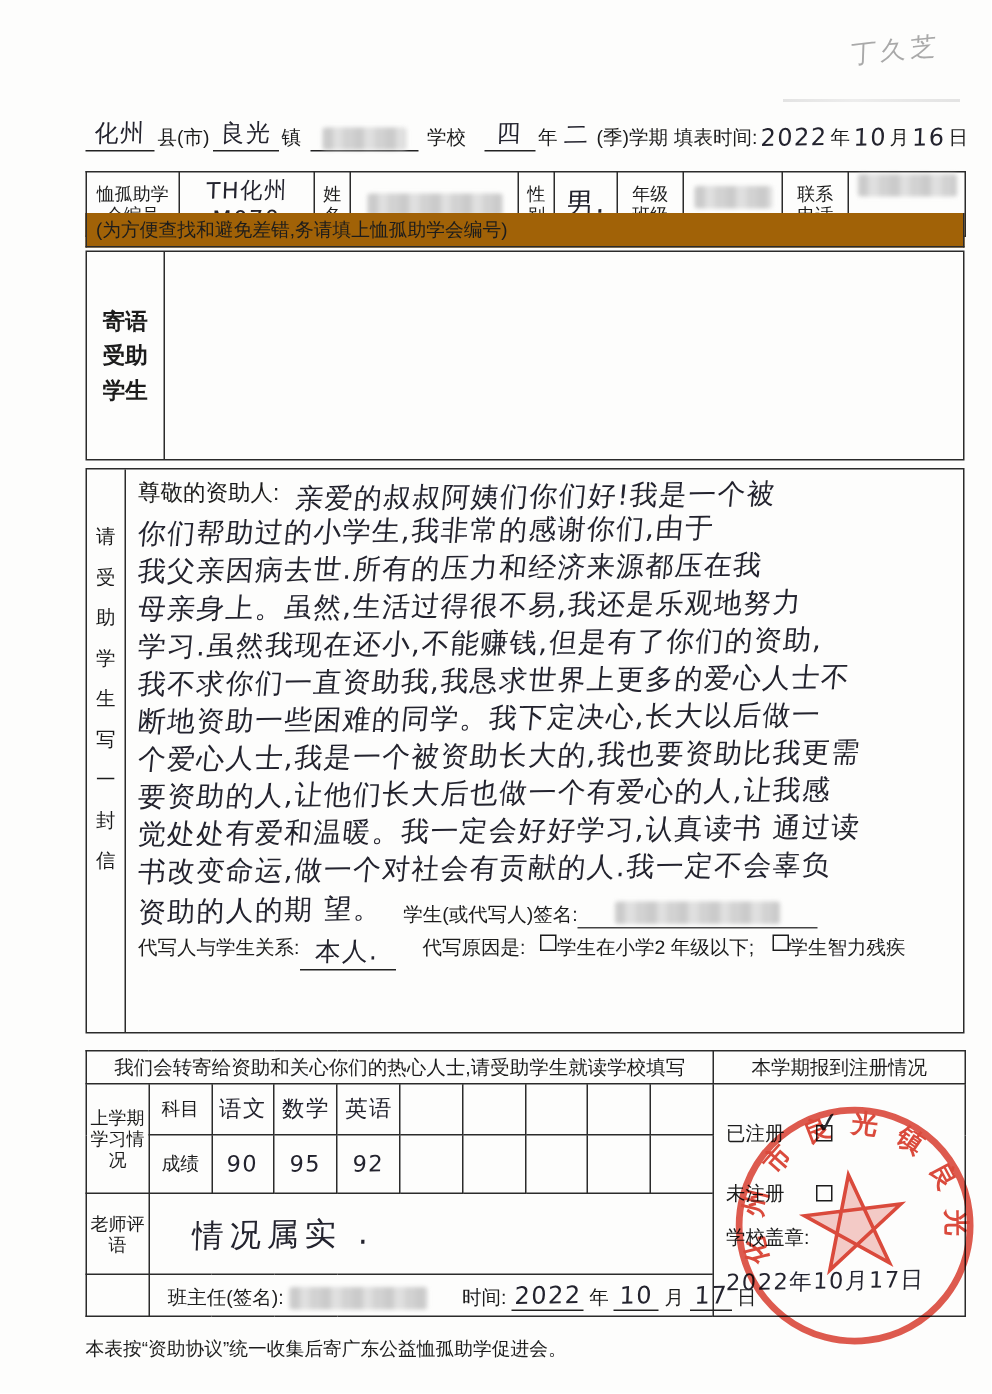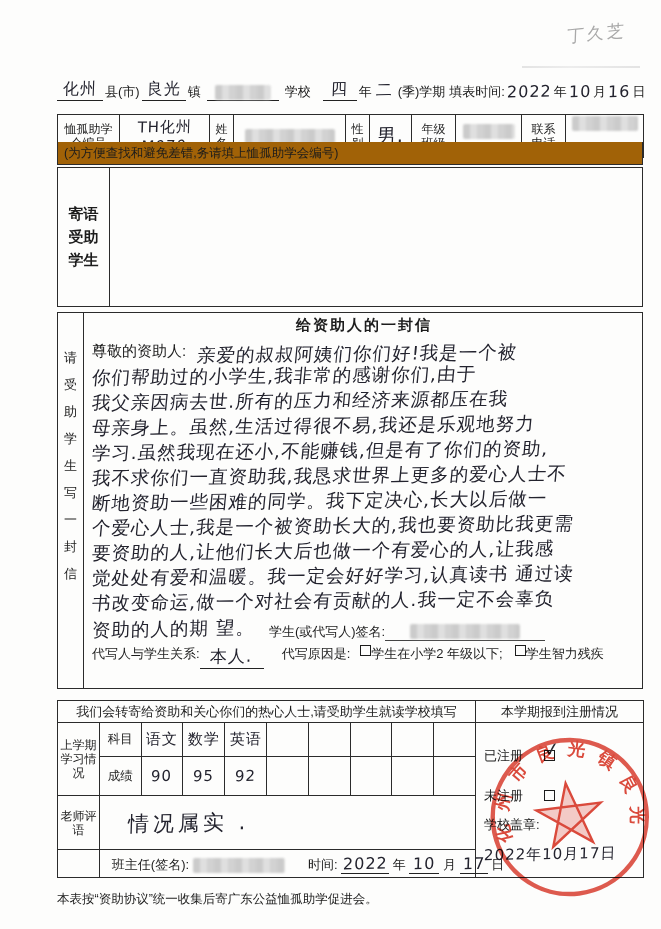--- a/index.html
+++ b/index.html
@@ -186,21 +186,20 @@
         <span>受</span>
       <span>助</span>
         <span>学</span>
       <span>生</span>
         <span>写</span>
       <span>一</span>
         <span>封</span>
       <span>信</span>
     </div>
     <div class="letter-main">
-      <div class="letter-title">给资助人的一封信</div>
       <div class="letter-lines">
         <div class="letter-line">
           <span class="salutation">尊敬的资助人:</span>
           <span class="hw">亲爱的叔叔阿姨们你们好!我是一个被</span>
         </div>
         <div class="letter-line"><span class="hw">你们帮助过的小学生,我非常的感谢你们,由于</span></div>
         <div class="letter-line"><span class="hw">我父亲因病去世.所有的压力和经济来源都压在我</span></div>
         <div class="letter-line"><span class="hw">母亲身上。虽然,生活过得很不易,我还是乐观地努力</span></div>
         <div class="letter-line"><span class="hw">学习.虽然我现在还小,不能赚钱,但是有了你们的资助,</span></div>
         <div class="letter-line"><span class="hw">我不求你们一直资助我,我恳求世界上更多的爱心人士不</span></div>

